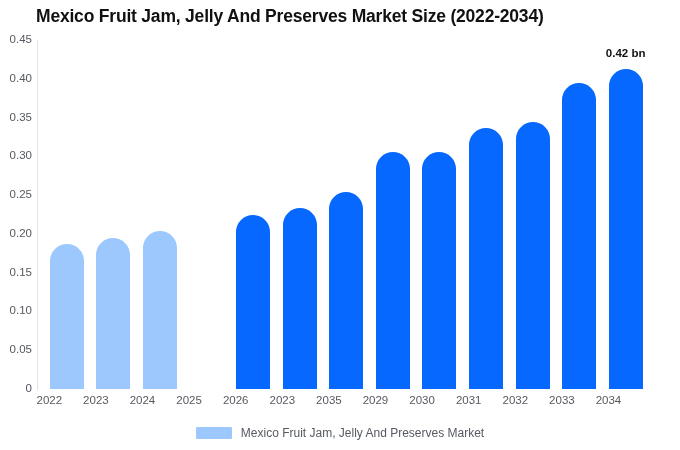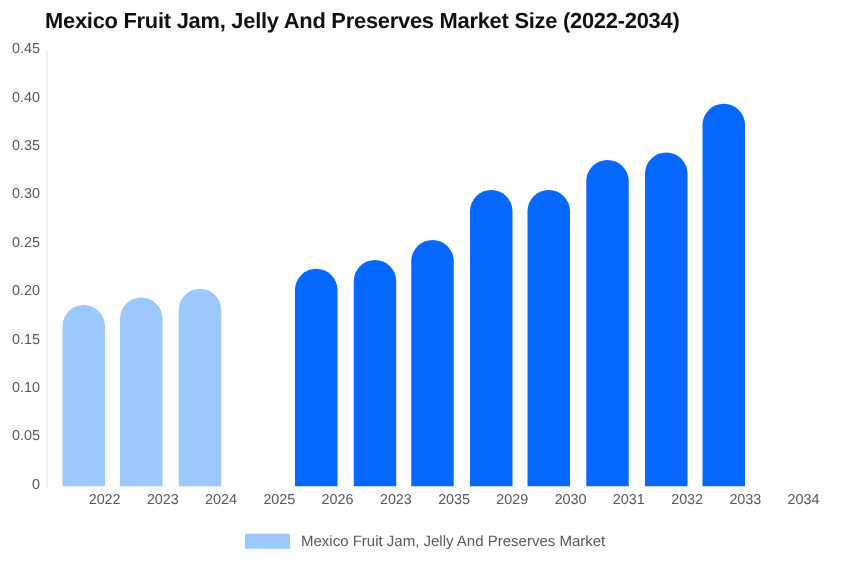--- a/index.html
+++ b/index.html
@@ -96,21 +96,21 @@
     font-weight: bold;
     color: #111111;
     white-space: nowrap;
   }
 
   
   .x-tick {
     position: absolute;
     top: 395px;
     width: 60px;
-    text-align: right;
+    text-align: left;
     font-size: 11.5px;
     color: #555a60;
     line-height: 1;
   }
   #x-ticks {
     position: absolute;
     left: 0;
     top: 0;
     width: 680px;
     height: 450px;
@@ -191,20 +191,24 @@
         <div class="bar" style="height: 236.544px; background: rgb(6, 104, 254);"></div>
       </div>
       <div class="bar-slot" style="left: 431.9px; height: 349px;">
         <div class="bar" style="height: 260.587px; background: rgb(6, 104, 254);"></div>
       </div>
       <div class="bar-slot" style="left: 478.5px; height: 349px;">
         <div class="bar" style="height: 266.791px; background: rgb(6, 104, 254);"></div>
       </div>
       <div class="bar-slot" style="left: 525.1px; height: 349px;">
         <div class="bar" style="height: 306.344px; background: rgb(6, 104, 254);"></div>
+      </div>
+      <div class="bar-slot" style="left: 571.7px; height: 349px;">
+        <div class="bar" style="height: 319.529px; background: rgb(6, 104, 254);"></div>
+        <div class="bar-value-label" style="bottom: 329.529px;">0.42 bn</div>
       </div>
     </div>
 
   <div id="x-ticks">
       <div class="x-tick" style="left: 36.5px;">2022</div>
       <div class="x-tick" style="left: 83.1px;">2023</div>
       <div class="x-tick" style="left: 129.7px;">2024</div>
       <div class="x-tick" style="left: 176.3px;">2025</div>
       <div class="x-tick" style="left: 222.9px;">2026</div>
       <div class="x-tick" style="left: 269.5px;">2023</div>

